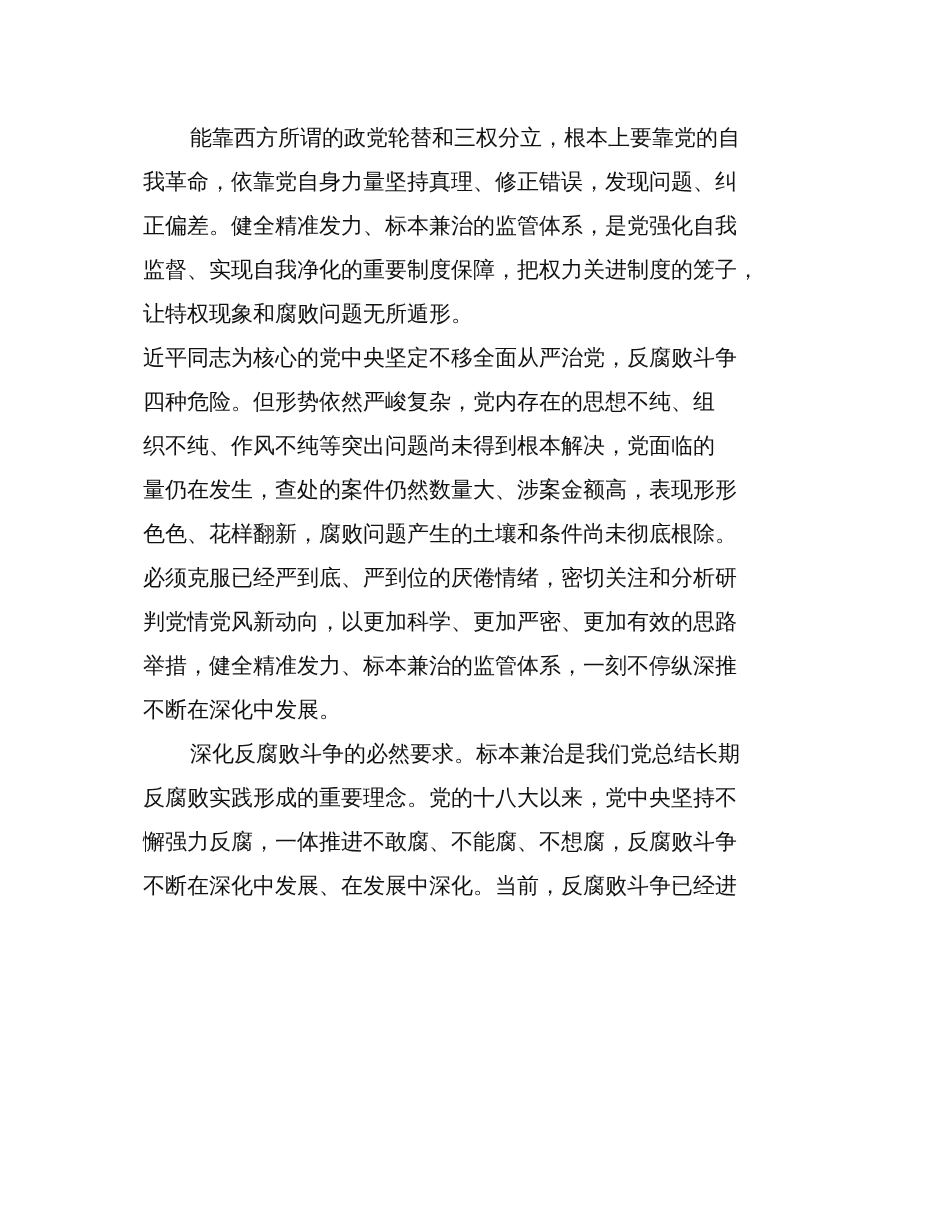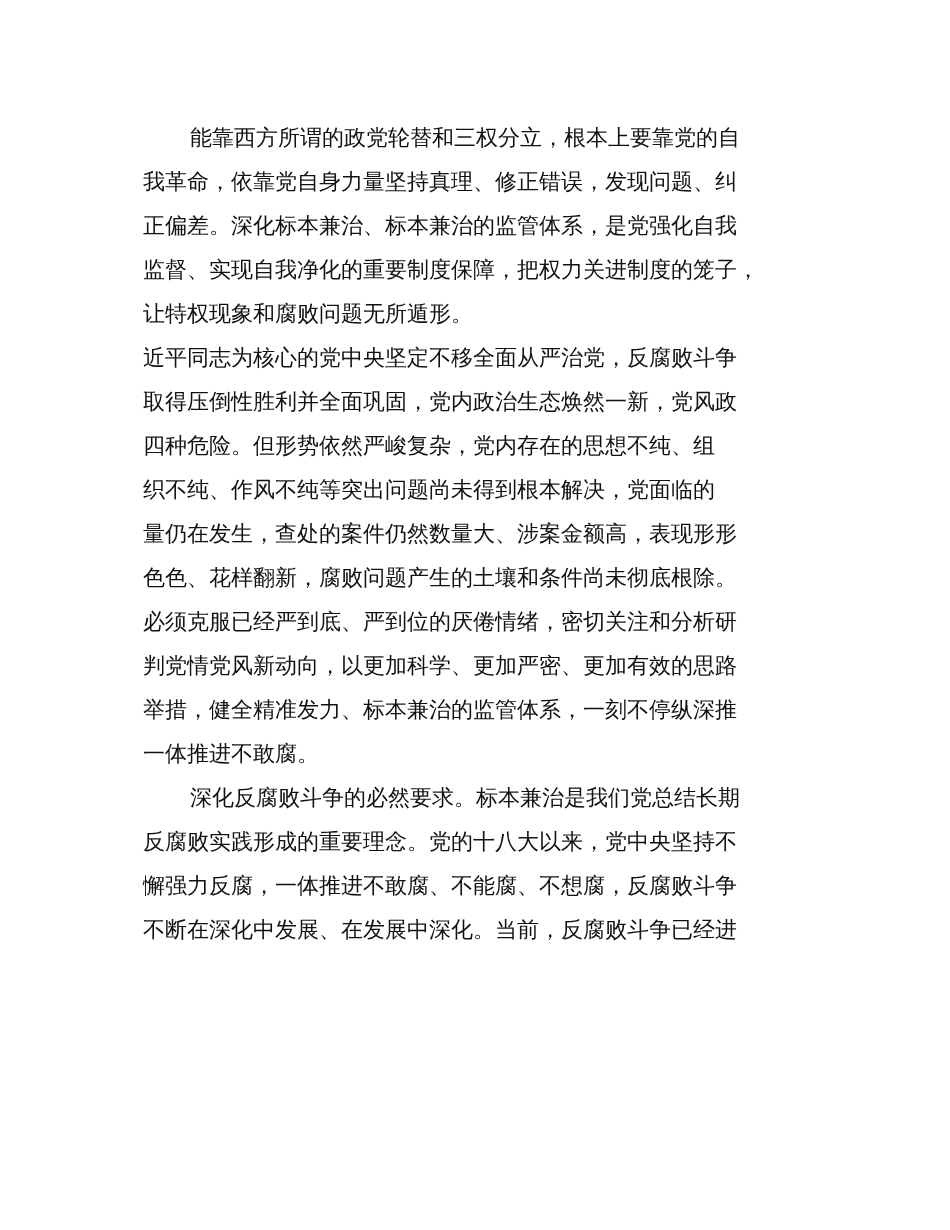--- a/index.html
+++ b/index.html
@@ -42,36 +42,35 @@
   </style>
 </head>
 <body>
 
 <div class="page">
   <div class="body-text">
 
     <div class="paragraph">
       <div class="line indent">能靠西方所谓的政党轮替和三权分立，根本上要靠党的自</div>
       <div class="line">我革命，依靠党自身力量坚持真理、修正错误，发现问题、纠</div>
-      <div class="line">正偏差。深化标本兼治、标本兼治的监管体系，是党强化自我</div>
+      <div class="line">正偏差。健全精准发力、标本兼治的监管体系，是党强化自我</div>
       <div class="line">监督、实现自我净化的重要制度保障，把权力关进制度的笼子，</div>
       <div class="line">让特权现象和腐败问题无所遁形。</div>
     </div>
 
     <div class="paragraph">
       <div class="line">近平同志为核心的党中央坚定不移全面从严治党，反腐败斗争</div>
-      <div class="line">取得压倒性胜利并全面巩固，党内政治生态焕然一新，党风政</div>
       <div class="line">四种危险。但形势依然严峻复杂，党内存在的思想不纯、组</div>
       <div class="line">织不纯、作风不纯等突出问题尚未得到根本解决，党面临的</div>
       <div class="line">量仍在发生，查处的案件仍然数量大、涉案金额高，表现形形</div>
       <div class="line">色色、花样翻新，腐败问题产生的土壤和条件尚未彻底根除。</div>
       <div class="line">必须克服已经严到底、严到位的厌倦情绪，密切关注和分析研</div>
       <div class="line">判党情党风新动向，以更加科学、更加严密、更加有效的思路</div>
       <div class="line">举措，健全精准发力、标本兼治的监管体系，一刻不停纵深推</div>
-      <div class="line">一体推进不敢腐。</div>
+      <div class="line">不断在深化中发展。</div>
     </div>
 
     <div class="paragraph">
       <div class="line indent">深化反腐败斗争的必然要求。标本兼治是我们党总结长期</div>
       <div class="line">反腐败实践形成的重要理念。党的十八大以来，党中央坚持不</div>
       <div class="line">懈强力反腐，一体推进不敢腐、不能腐、不想腐，反腐败斗争</div>
       <div class="line">不断在深化中发展、在发展中深化。当前，反腐败斗争已经进</div>
     </div>
 
   </div>

